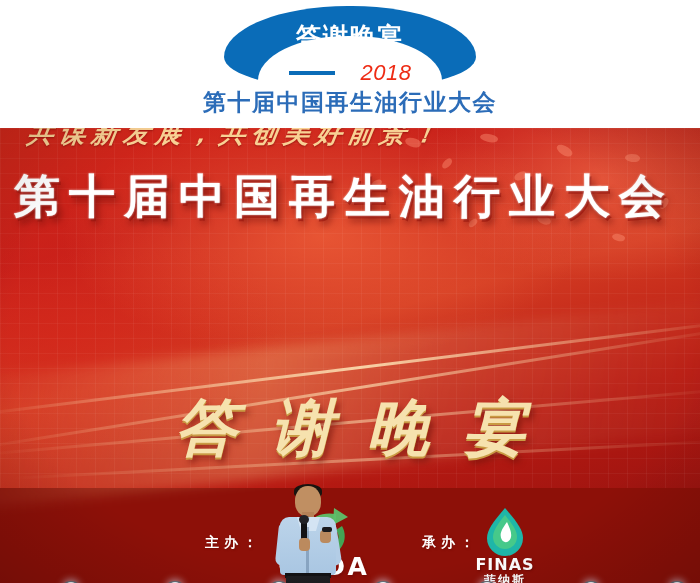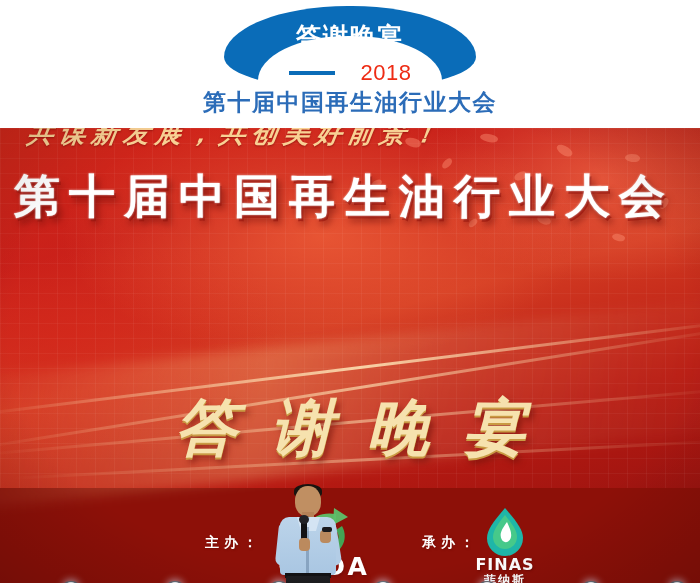--- a/index.html
+++ b/index.html
@@ -32,21 +32,21 @@
   }
   .banquet-title{
     position:absolute;left:0;top:16px;width:252px;
     text-align:center;color:#ffffff;
     font-size:25px;font-weight:bold;letter-spacing:2px;
     line-height:30px;white-space:nowrap;
     font-family:"DejaVu Sans","Liberation Sans",sans-serif;
   }
   .year-row{
     position:absolute;left:0;top:56px;width:252px;
-    display:flex;align-items:center;justify-content:center;gap:26px;
+    display:flex;align-items:center;justify-content:center;gap:26px;font-style:italic;
   }
   .year-dash{
     width:46px;height:4px;background:#0a6cb8;display:block;
   }
   .year-text{
     color:#ee2b14;font-size:22px;font-weight:400;line-height:22px;
     letter-spacing:0.5px;
     font-family:"Liberation Sans","DejaVu Sans",sans-serif;
   }
   .conf-title{

